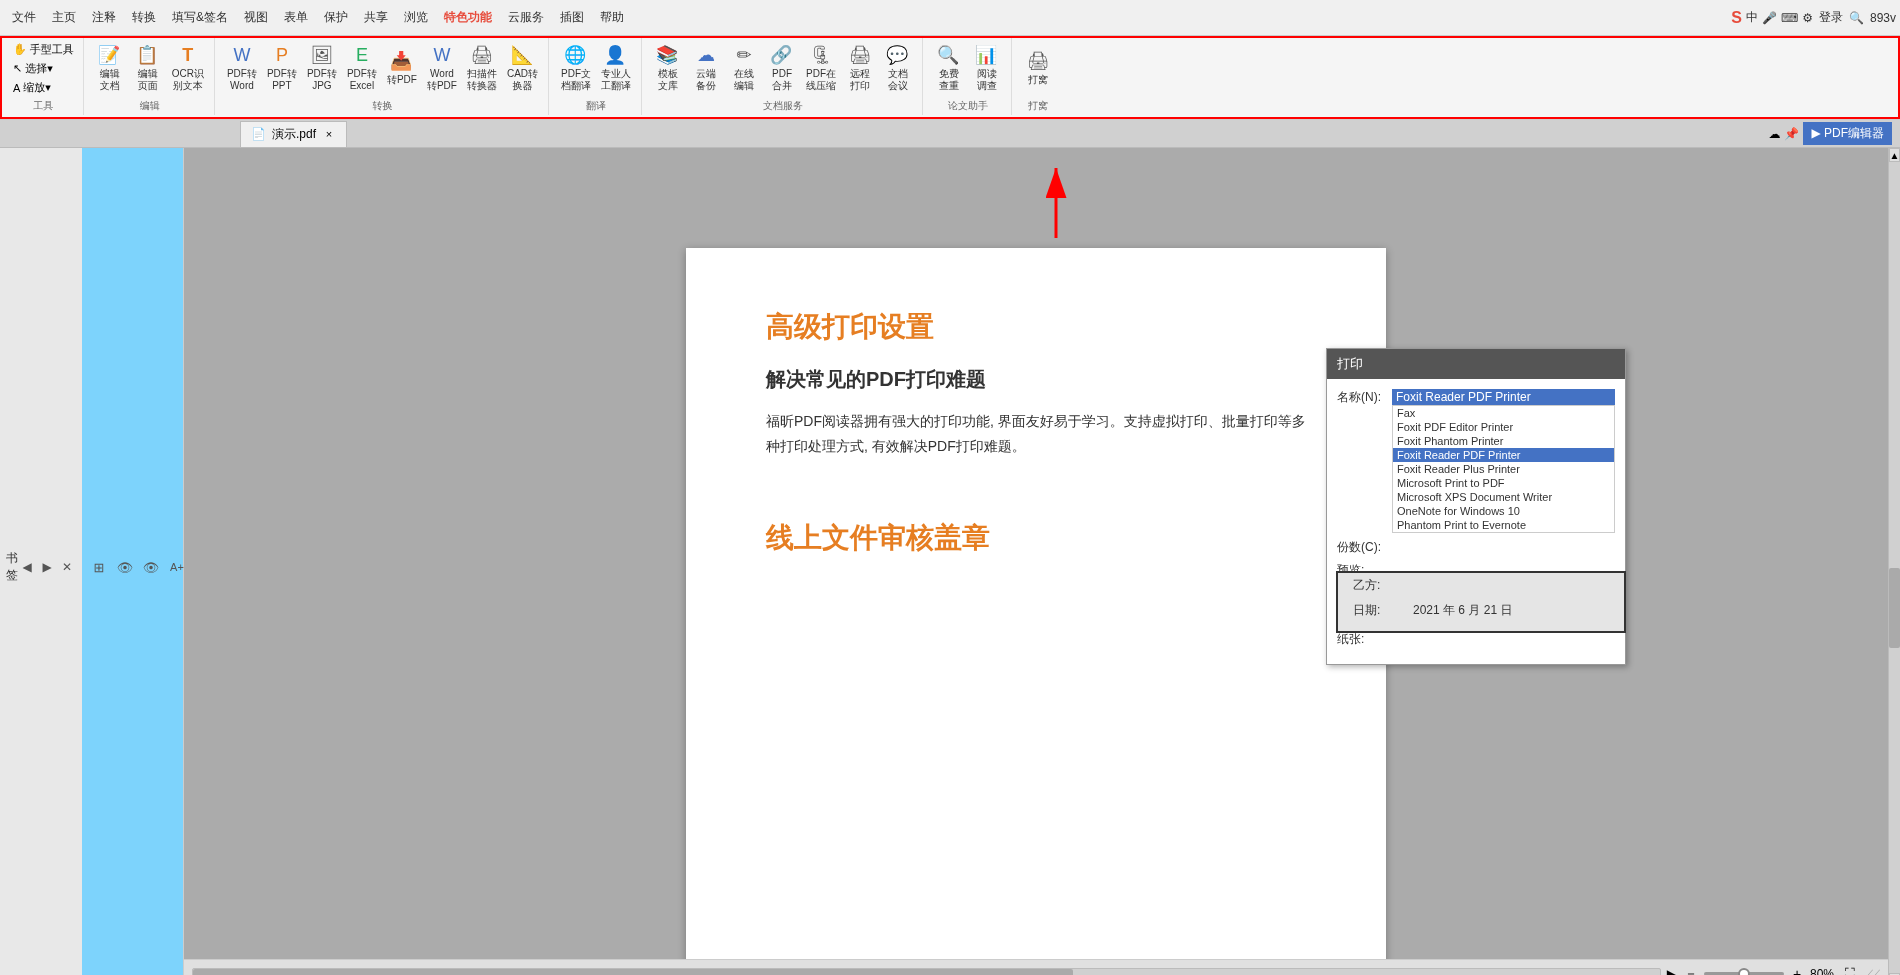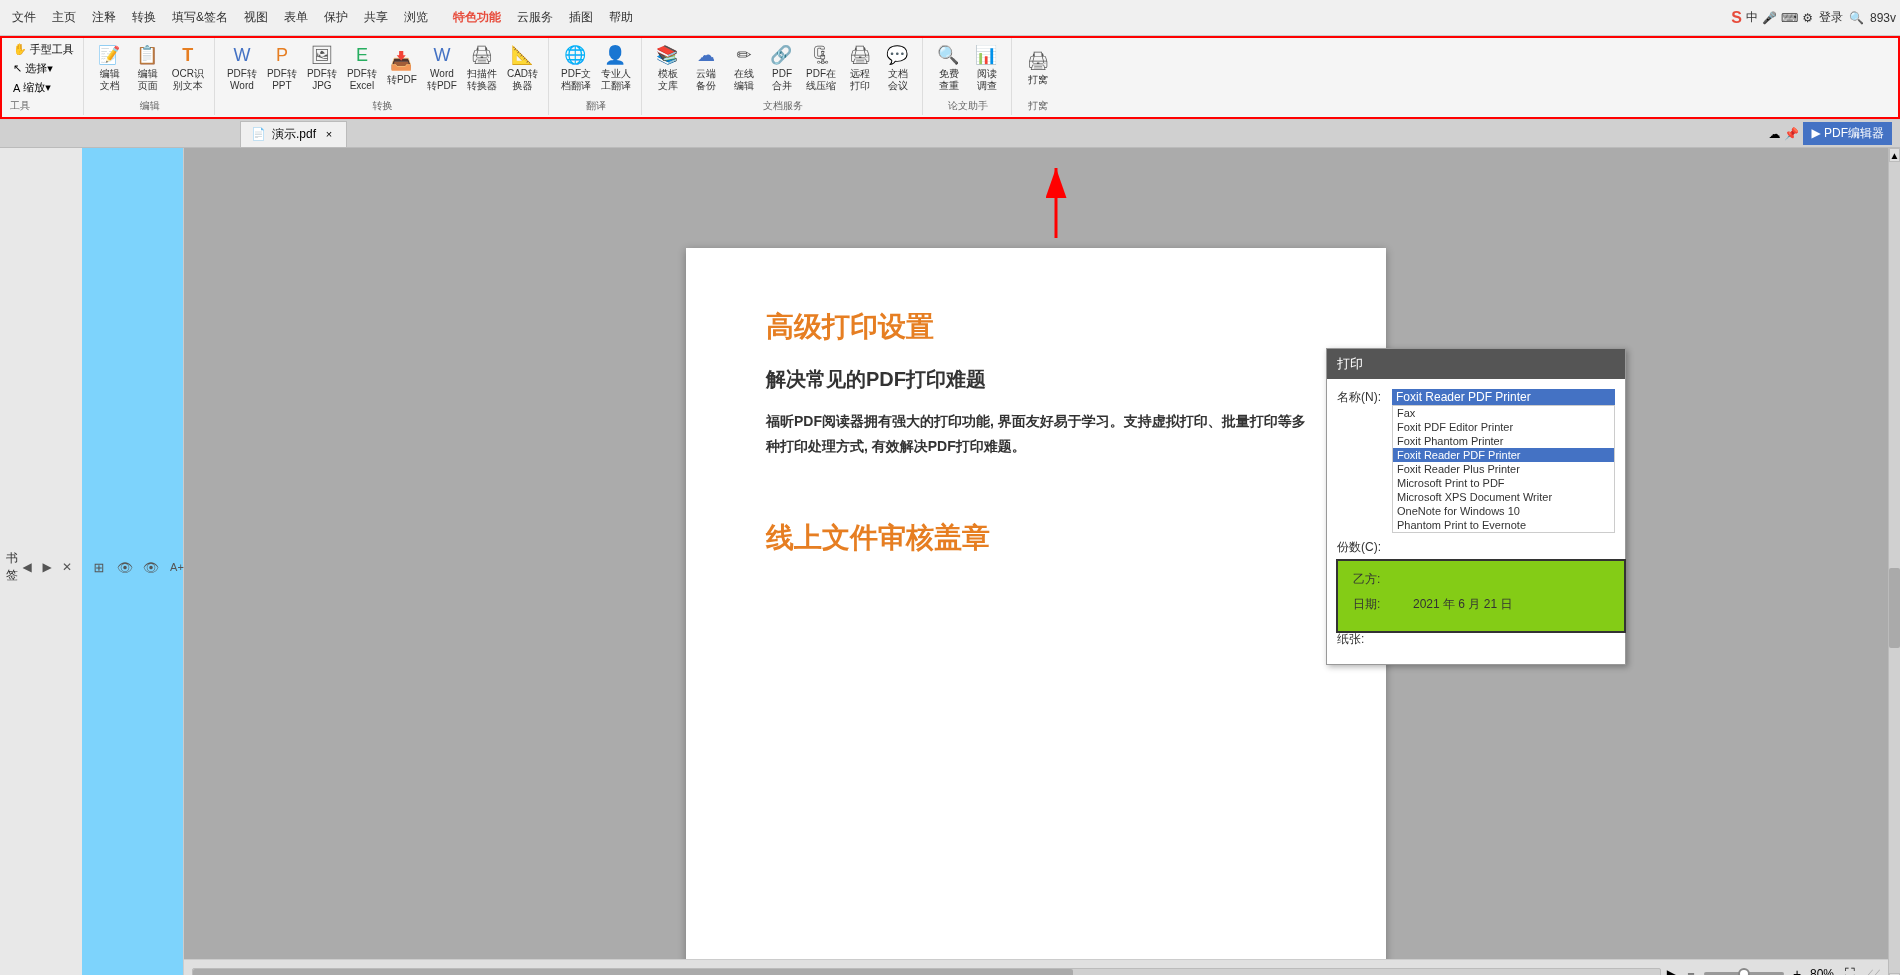--- a/index.html
+++ b/index.html
@@ -57,21 +57,21 @@
       padding: 2px 6px;
       min-width: 40px;
     }
     .ribbon-group:last-child { border-right: none; }
 
     .ribbon-group-label {
       font-size: 10px;
       color: #666;
       margin-top: auto;
       padding-top: 2px;
-      text-align: left;
+      text-align: center;
       white-space: nowrap;
     }
 
     .ribbon-buttons {
       display: flex;
       flex-direction: row;
       align-items: center;
       gap: 2px;
       flex: 1;
     }
@@ -295,21 +295,20 @@
       font-size: 20px;
       font-weight: bold;
       color: #333;
       margin-bottom: 16px;
     }
     .section-body {
       font-size: 14px;
       color: #333;
       line-height: 1.8;
       margin-bottom: 30px;
-      font-weight: bold;
     }
 
     
     .print-dialog {
       position: absolute;
       right: -320px;
       top: 40px;
       width: 300px;
       background: white;
       border: 1px solid #999;
@@ -353,25 +352,25 @@
     }
     .print-list-item.selected {
       background: #4472c4;
       color: white;
     }
 
     
     .signature-box {
       position: absolute;
       right: -320px;
-      top: 40px;
+      top: 52px;
       width: 290px;
-      background: #84cc16;
+      background: #e5e5e5;
       border: 2px solid #333;
-      padding: 10px 15px;
+      padding: 4px 15px;
     }
     .signature-row {
       display: flex;
       align-items: center;
       margin-bottom: 8px;
       font-size: 12px;
     }
     .signature-label {
       width: 60px;
       color: #333;
@@ -512,21 +511,21 @@
     <span class="menu-bar-item">文件</span>
     <span class="menu-bar-item">主页</span>
     <span class="menu-bar-item">注释</span>
     <span class="menu-bar-item">转换</span>
     <span class="menu-bar-item">填写&amp;签名</span>
     <span class="menu-bar-item">视图</span>
     <span class="menu-bar-item">表单</span>
     <span class="menu-bar-item">保护</span>
     <span class="menu-bar-item">共享</span>
     <span class="menu-bar-item">浏览</span>
-    <span class="menu-bar-item" style="color:#e74c3c;font-weight:bold;margin-left:9px;">特色功能</span>
+    <span class="menu-bar-item" style="color:#e74c3c;font-weight:bold;">特色功能</span>
     <span class="menu-bar-item">云服务</span>
     <span class="menu-bar-item">插图</span>
     <span class="menu-bar-item">帮助</span>
     <div class="menu-bar-right">
 
       <div class="sogou-bar">
         <span style="color:#e74c3c;font-size:16px;font-weight:bold;">S</span>
         <span>中</span>
         <span>🎤</span>
         <span>⌨</span>

